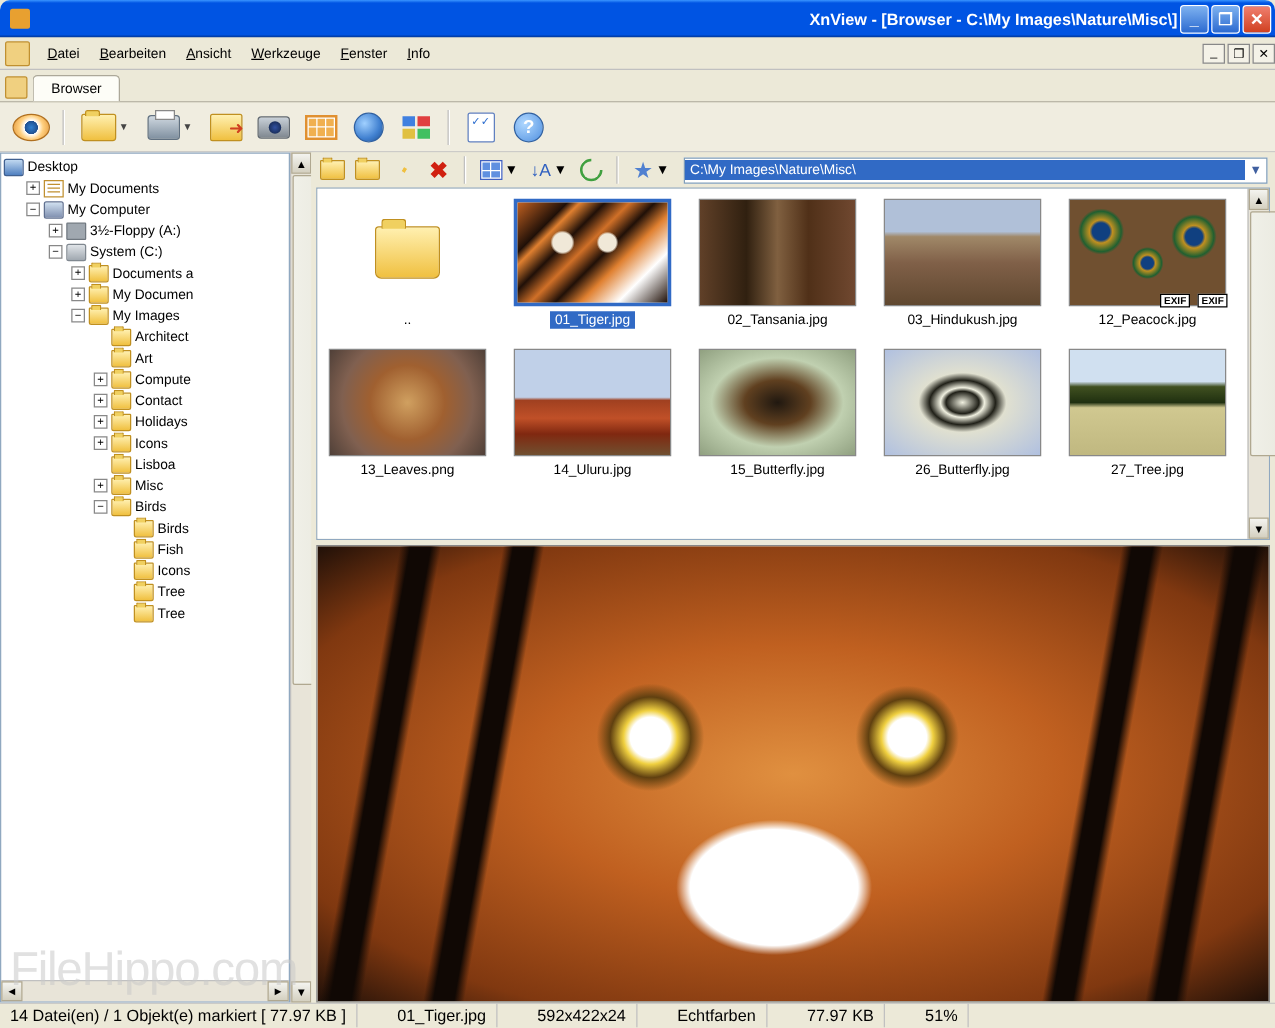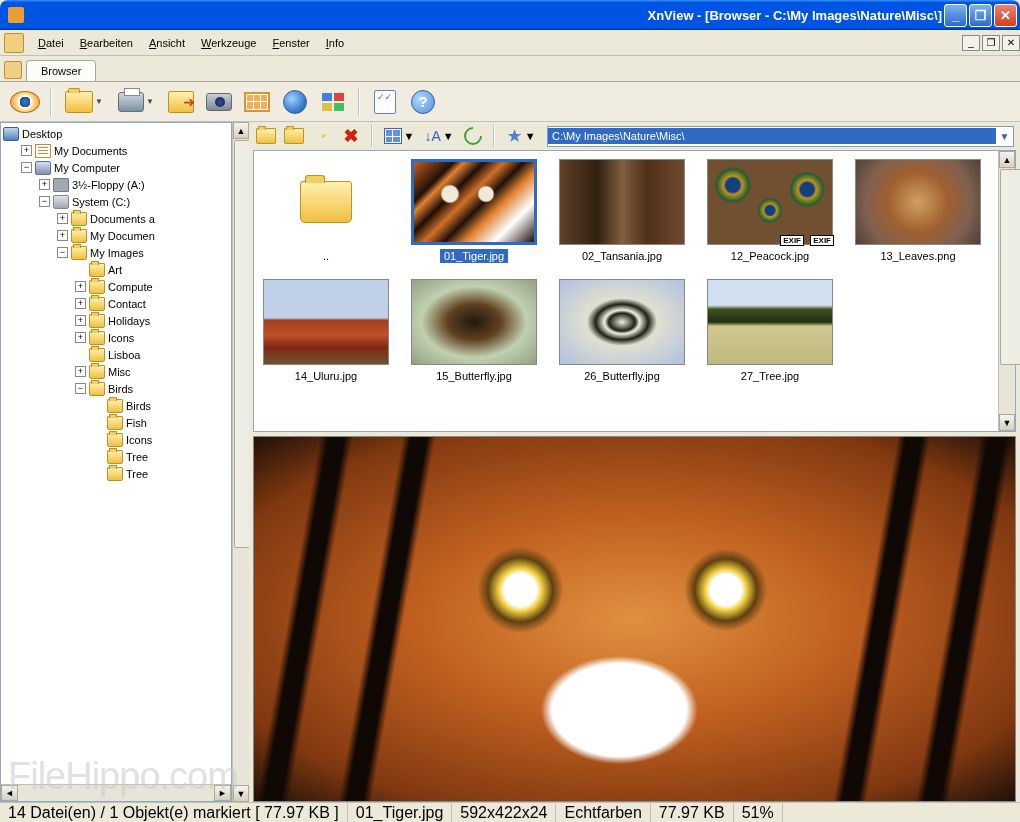--- a/index.html
+++ b/index.html
@@ -95,21 +95,21 @@
 .thumb.selected .img-box { border: 3px solid #316ac5; }
 .thumb .caption { margin-top: 4px; padding: 1px 4px; font-size: 11px; text-align:center;}
 .thumb.selected .caption { background: #316ac5; color: #fff; }
 .thumb.folder .img-box { border: none; background: transparent; }
 .thumb.folder .folder-big { width: 52px; height: 42px; background: linear-gradient(to bottom, #fff0b0, #f0c040); border: 1px solid #c09020; border-radius: 3px 3px 5px 5px; position:relative;}
 .thumb.folder .folder-big::before{content:'';position:absolute;top:-7px;left:4px;width:18px;height:7px;background:#f0d060;border:1px solid #c09020;border-bottom:none;border-radius:3px 3px 0 0;}
 .badge{position:absolute;bottom:-2px;right:-2px;background:#fff;border:1px solid #000;font-size:8px;padding:0 2px;font-weight:bold;}
 
 .preview { flex: 1; margin: 4px 4px 0 4px; background: #706050; border: 1px solid #888; position:relative; overflow:hidden;}
 
-.statusbar { height: 20px; background: #ece9d8; border-top: 1px solid #c0c0c0; display: flex; align-items: flex-end; font-size: 16px; }
+.statusbar { height: 20px; background: #ece9d8; border-top: 1px solid #c0c0c0; display: flex; align-items: flex-end; font-size: 13px; gap: 24px; }
 .statusbar .cell { padding: 0 8px; border-right: 1px solid #c0c0c0; height: 100%; display: flex; align-items: center; }
 
 .watermark { position: absolute; left: 8px; bottom: 24px; font-size: 38px; font-weight: 300; color: rgba(200,200,200,0.55); font-family: Arial; letter-spacing: -1px; pointer-events:none;}
 
 
 .timg{width:100%;height:100%;}
 .timg-tiger{background:radial-gradient(circle at 30% 40%,#f0e8d8 0%,#f0e8d8 8%,transparent 10%),radial-gradient(circle at 60% 40%,#f0e8d8 0%,#f0e8d8 8%,transparent 10%),linear-gradient(135deg,#c06020 0%,#201008 20%,#e08030 25%,#201008 35%,#d07028 45%,#201008 55%,#e08030 65%,#fff 80%,#201008 100%);}
 .timg-tansania{background:linear-gradient(to right,#604028 0%,#302010 30%,#806040 50%,#503018 70%,#704830 100%);}
 .timg-hindukush{background:linear-gradient(to bottom,#b0c0d8 0%,#b0c0d8 30%,#a08868 35%,#806048 60%,#604830 100%);}
 .timg-peacock{background:radial-gradient(circle at 20% 30%,#104080 0%,#104080 6%,#c09020 8%,#206030 14%,transparent 16%),radial-gradient(circle at 50% 60%,#104080 0%,#104080 6%,#c09020 8%,#206030 14%,transparent 16%),radial-gradient(circle at 80% 35%,#104080 0%,#104080 6%,#c09020 8%,#206030 14%,transparent 16%),#705030;}
@@ -262,20 +262,29 @@
             <span class="tree-icon ico-folder"></span>
             <span>My Images</span>
           </div>
         <div class="tree-row">
             <span class="tree-spacer"></span>
             <span class="tree-spacer"></span>
             <span class="tree-spacer"></span>
             <span class="tree-spacer"></span>
             <span style="width:14px;display:inline-block"></span>
             <span class="tree-icon ico-folder"></span>
+            <span>Architect</span>
+          </div>
+        <div class="tree-row">
+            <span class="tree-spacer"></span>
+            <span class="tree-spacer"></span>
+            <span class="tree-spacer"></span>
+            <span class="tree-spacer"></span>
+            <span style="width:14px;display:inline-block"></span>
+            <span class="tree-icon ico-folder"></span>
             <span>Art</span>
           </div>
         <div class="tree-row">
             <span class="tree-spacer"></span>
             <span class="tree-spacer"></span>
             <span class="tree-spacer"></span>
             <span class="tree-spacer"></span>
             <span class="tree-toggle">+</span>
             <span class="tree-icon ico-folder"></span>
             <span>Compute</span>
@@ -453,20 +462,26 @@
           <div class="img-box">
               <div class="timg timg-tiger"></div>
             </div>
           <div class="caption">01_Tiger.jpg</div>
         </div>
         <div class="thumb">
           <div class="img-box">
               <div class="timg timg-tansania"></div>
             </div>
           <div class="caption">02_Tansania.jpg</div>
+        </div>
+        <div class="thumb">
+          <div class="img-box">
+              <div class="timg timg-hindukush"></div>
+            </div>
+          <div class="caption">03_Hindukush.jpg</div>
         </div>
         <div class="thumb">
           <div class="img-box">
               <div class="timg timg-peacock"></div>
               <span class="badge">EXIF</span>
               <span class="badge" style="right:28px">EXIF</span>
             </div>
           <div class="caption">12_Peacock.jpg</div>
         </div>
         <div class="thumb">

